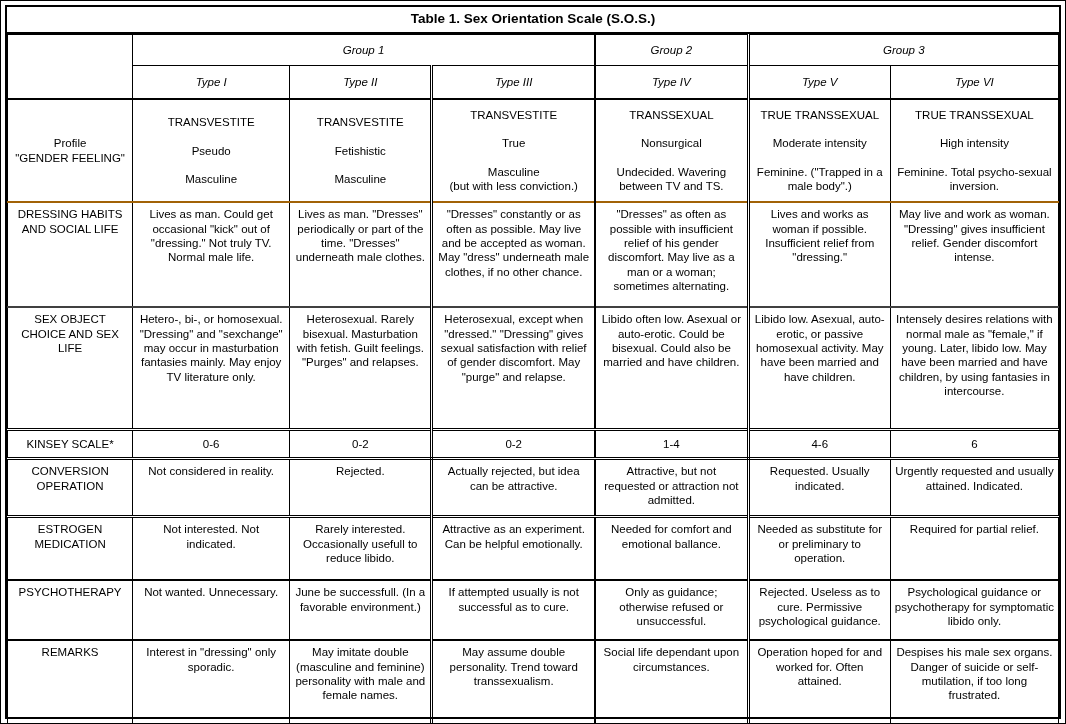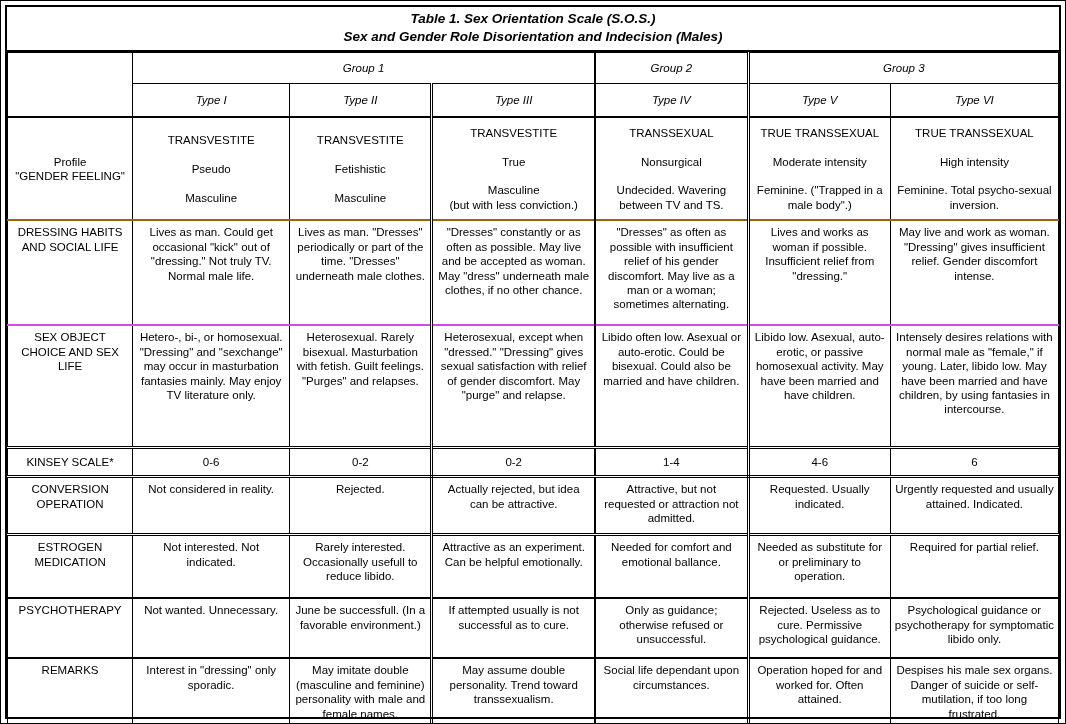--- a/index.html
+++ b/index.html
@@ -6,49 +6,48 @@
   .page{
     width:1066px;height:724px;box-sizing:border-box;
     border:1px solid #000;padding:4px;background:#fff;
     font-family:"Liberation Sans",sans-serif;color:#000;
   }
   .frame{
     width:100%;height:100%;box-sizing:border-box;
     border:2px solid #000;display:flex;flex-direction:column;
   }
   .title-block{border-bottom:2px solid #000;text-align:center;padding:3px 0 4px 0;}
-  .title-line{font-weight:bold;font-style:italic;font-size:13.5px;line-height:1.35;}
+  .title-line{font-weight:bold;font-size:13.5px;line-height:1.35;}
   table{border-collapse:collapse;width:100%;table-layout:fixed;flex:1;}
   td{
     border:1px solid #000;font-size:11.5px;text-align:center;vertical-align:middle;
     padding:2px 4px;white-space:pre-line;line-height:1.25;overflow:hidden;
   }
   .group-row td{height:26px;font-style:italic;}
   .type-row td{height:28px;font-style:italic;}
   .dbl-r{border-right:3px double #000;}
   .thick-r{border-right:2px solid #000;}
   .rk-profile td{height:97px;border-top:2px solid #000;}
   .rk-dressing td{height:97px;border-top:2px solid #a16207;vertical-align:top;padding-top:4px;}
-  .rk-sexobject td{height:114px;border-top:2px solid #d946ef;vertical-align:top;padding-top:4px;}
+  .rk-sexobject td{height:114px;border-top:2px solid #404040;vertical-align:top;padding-top:4px;}
   .rk-kinsey td{height:22px;border-top:3px double #000;border-bottom:3px double #000;}
   .rk-conversion td{height:49px;vertical-align:top;padding-top:4px;}
   .rk-estrogen td{height:55px;border-top:3px double #000;vertical-align:top;padding-top:4px;}
   .rk-psychotherapy td{height:52px;border-top:2px solid #000;vertical-align:top;padding-top:4px;margin-left:16px;}
   .rk-remarks td{height:78px;border-top:2px solid #000;vertical-align:top;padding-top:4px;}
   .rk-dressing td.rowhdr,.rk-sexobject td.rowhdr,.rk-conversion td.rowhdr,
   .rk-estrogen td.rowhdr,.rk-psychotherapy td.rowhdr,.rk-remarks td.rowhdr{vertical-align:top;padding-top:4px;}
 </style>
 </head>
 <body>
 
 <div class="page">
   <div class="frame">
     <div class="title-block">
       <div class="title-line">Table 1. Sex Orientation Scale (S.O.S.)</div>
-      <div class="title-line">Sex and Gender Role Disorientation and Indecision (Males)</div>
     </div>
     <table>
       <colgroup>
         <col style="width:125px">
           <col style="width:157px">
           <col style="width:142px">
         <col style="width:163px">
           <col style="width:153px">
           <col style="width:142px">
         <col style="width:168px">

